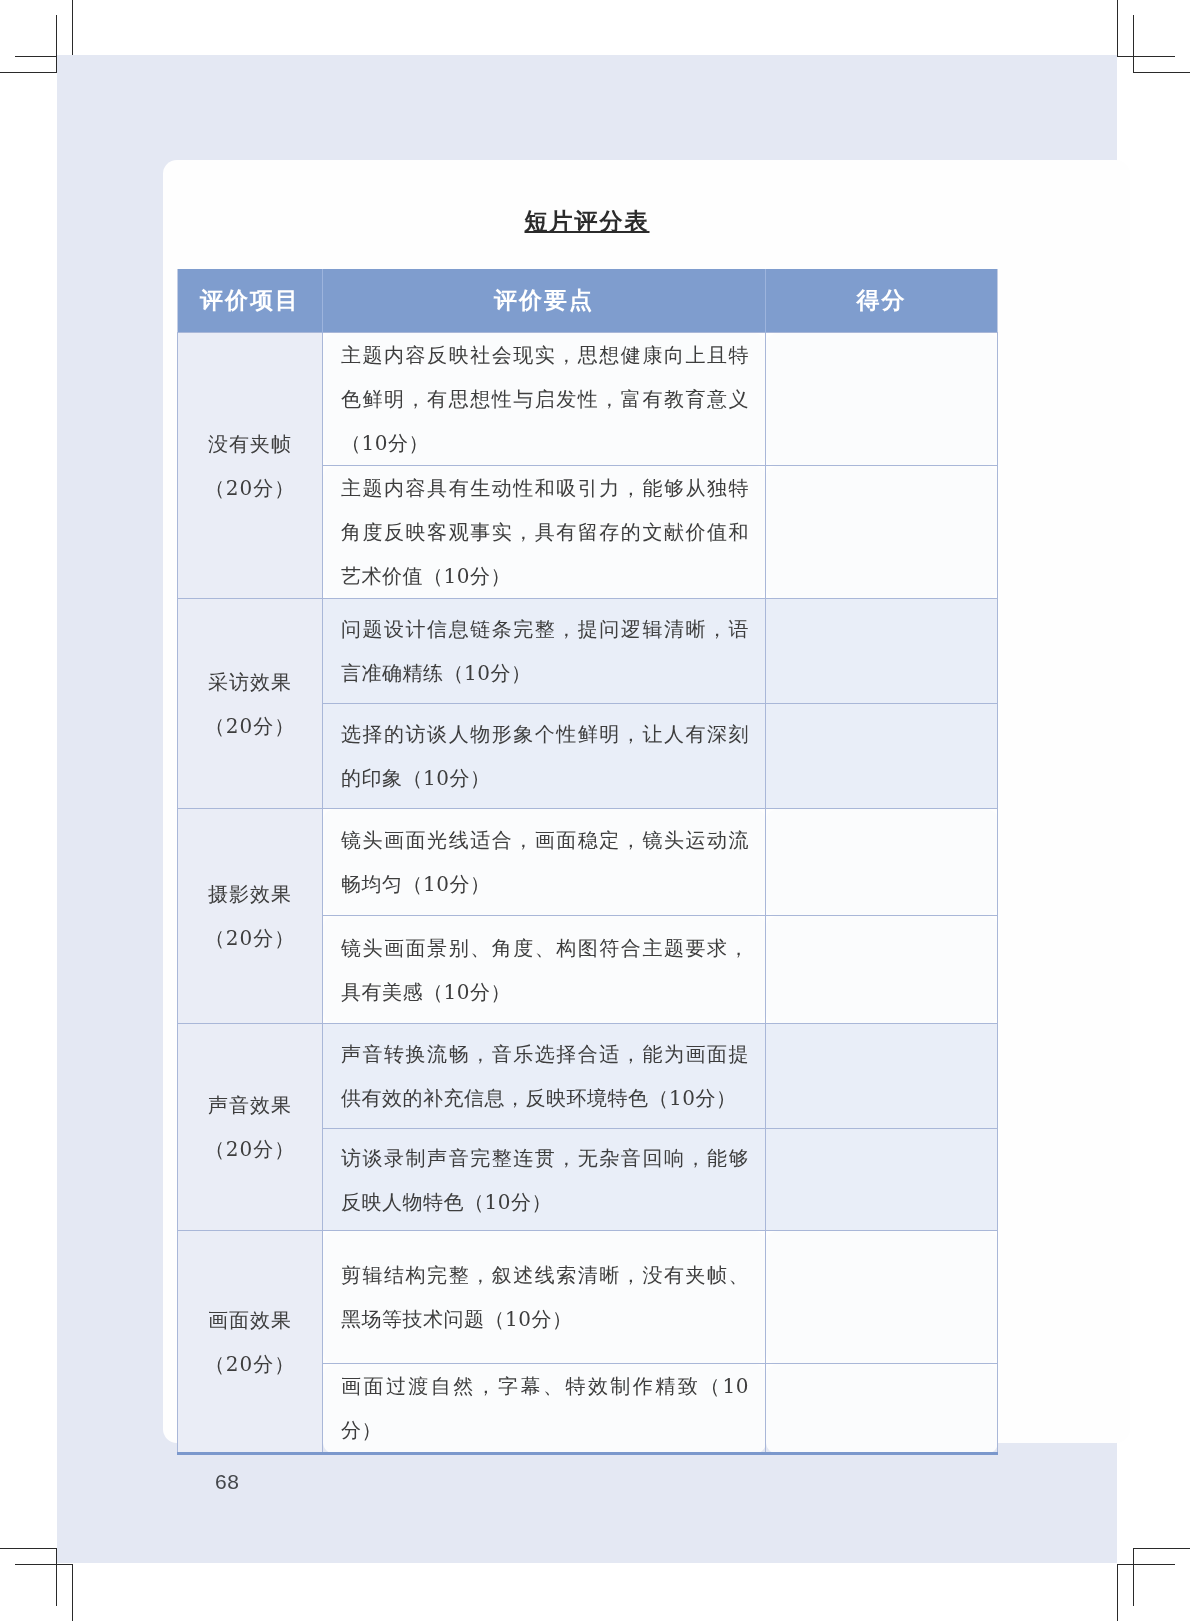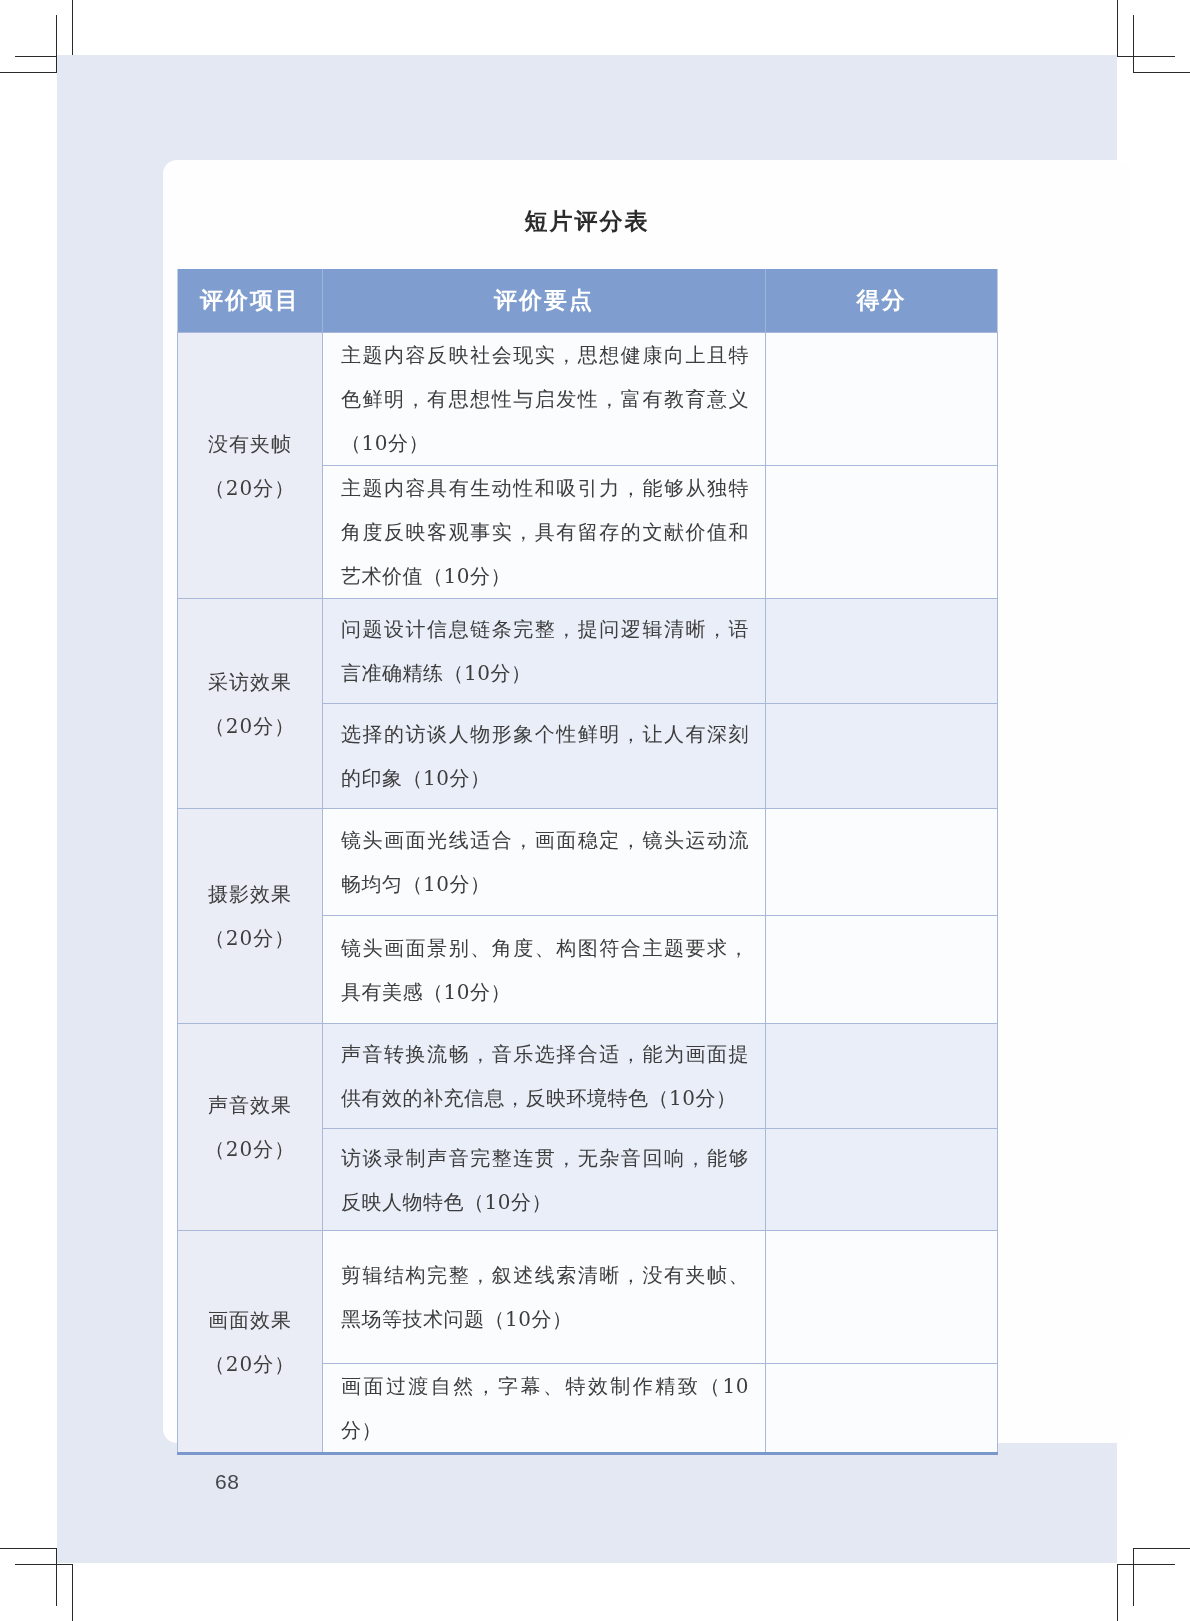--- a/index.html
+++ b/index.html
@@ -35,20 +35,21 @@
     background:var(--card_background);
     border-radius:14px;
     box-sizing:border-box;
     padding-top:45px;
   }
   .doc-title{
     width:820px;margin-left:14px;height:32px;line-height:32px;
     text-align:center;
     font-size:23px;font-weight:bold;letter-spacing:2px;
     color:var(--title_text);
+    text-decoration:underline;
   }
   table.score-table{
     border-collapse:collapse;
     table-layout:fixed;
     width:820px;
     margin-left:14px;margin-top:32px;
     border-left:1px solid #c3cde4;
     border-right:1px solid #c3cde4;
     border-bottom:3px solid var(--table_bottom_border);
   }
@@ -73,21 +74,21 @@
     line-height:44px;letter-spacing:1px;
   }
   .crit{
     font-family:"DejaVu Serif", serif;
     font-size:20px;color:var(--body_text);
     line-height:44px;letter-spacing:0.5px;
     padding:0 16px 0 18px;
     text-align:justify;
     text-align-last:left;
   }
-  tr.band-a .crit, tr.band-a .score{background:var(--row_white);}
+  tr.band-a .crit, tr.band-a .score{background:var(--row_white);border-radius:12px;}
   tr.band-b .crit, tr.band-b .score{background:var(--row_band);margin-left:28px;}
   .pagenum{
     position:absolute;left:183px;top:1470px;
     font-size:21px;color:#43464a;letter-spacing:0.5px;margin-left:32px;
   }
 </style>
 </head>
 <body>
 
 <div class="page">

